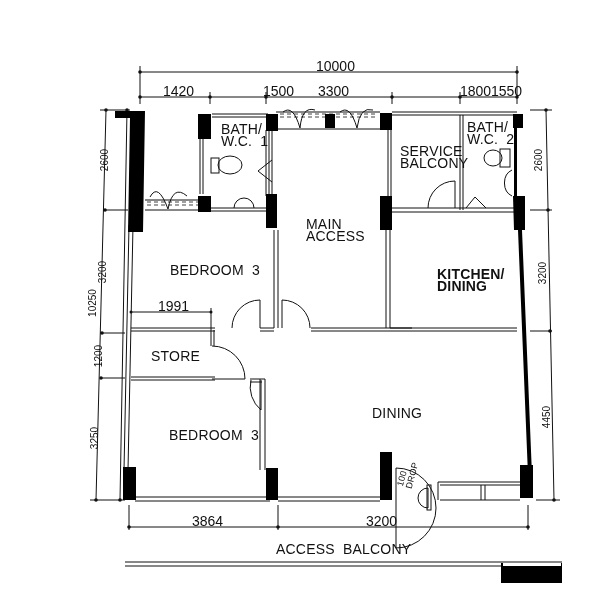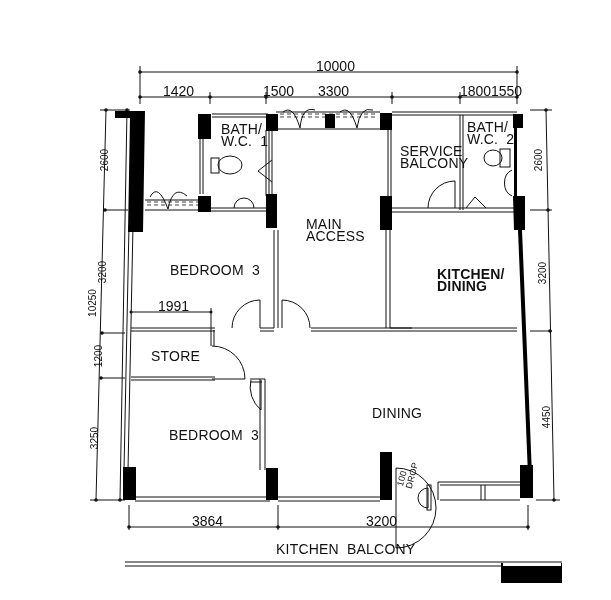--- a/index.html
+++ b/index.html
@@ -226,21 +226,21 @@
 <div class="lbl" style="left:400px;top:145px;">SERVICE
 BALCONY</div>
 <div class="lbl" style="left:467px;top:121px;">BATH/
 W.C.  2</div>
 <div class="lbl" style="left:170px;top:264px;">BEDROOM  3</div>
 <div class="lbl" style="left:437px;top:268px;font-weight:bold;">KITCHEN/
 DINING</div>
 <div class="lbl" style="left:151px;top:350px;">STORE</div>
 <div class="lbl" style="left:372px;top:407px;">DINING</div>
 <div class="lbl" style="left:169px;top:429px;">BEDROOM  3</div>
-<div class="lbl" style="left:276px;top:543px;">KITCHEN  BALCONY</div>
+<div class="lbl" style="left:276px;top:543px;">ACCESS  BALCONY</div>
 <div class="lbl" style="left:396px;top:485px;font-size:9px;line-height:9px;transform:rotate(-75deg);transform-origin:left top;">100
 DROP</div>
 
 <div class="dim" style="left:316px;top:61px;">10000</div>
 <div class="dim" style="left:163px;top:86px;">1420</div>
 <div class="dim" style="left:236px;top:86px;margin-left:27px;">1500</div>
 <div class="dim" style="left:318px;top:86px;">3300</div>
 <div class="dim" style="left:416px;top:86px;margin-left:44px;">1800</div>
 <div class="dim" style="left:491px;top:86px;text-align:right;">1550</div>
 

